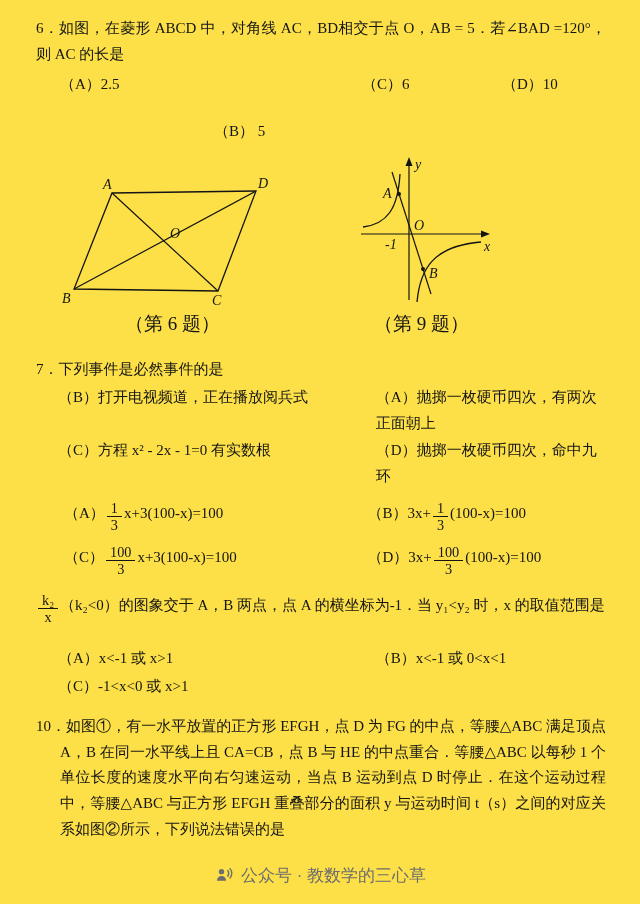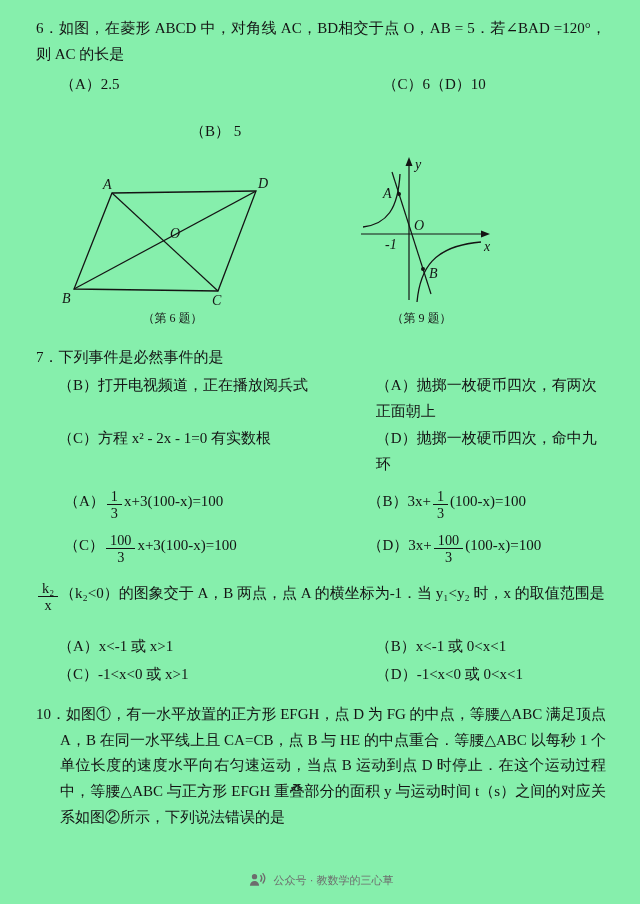--- a/index.html
+++ b/index.html
@@ -8,46 +8,46 @@
     width:640px; height:904px;
     font-family:"Liberation Serif","DejaVu Serif",serif;
     color:#141414;
   }
   .page {
     position:relative;
     width:640px; height:904px;
     padding:16px 34px 10px 36px;
     font-size:15px; line-height:1.72;
     overflow:hidden;
-    background:#86efac;
+    background:#fde047;
   }
   .qtext { text-align:justify; }
   .hang { padding-left:24px; text-indent:-24px; }
-  .opts-inline { display:flex; padding-left:24px; margin-top:4px; }
+  .opts-inline { display:flex; padding-left:24px; margin-top:4px;gap:24px; }
   .opts-inline span { display:inline-block; }
-  .o1 { width:130px; } .o2 { width:124px;margin-top:47px; } .o3 { width:116px;text-align:right; }
+  .o1 { width:130px; } .o2 { width:124px;margin-top:47px; } .o3 { width:116px; }
   .opts-grid { display:grid; grid-template-columns:58% 42%; padding-left:22px; margin-top:2px; }
   .figrow { display:flex; align-items:flex-end; margin:10px 0 4px 24px; gap:64px; }
   .figbox { display:flex; flex-direction:column; align-items:center; }
-  .figcap { margin-top:2px; font-size:12px; }
+  .figcap { margin-top:2px; font-size:19px; }
   .mathline { margin-top:14px; text-align:justify; }
   .frac {
     display:inline-block; vertical-align:-0.9em; text-align:center;
     line-height:1.15; margin:0 2px; font-size:0.95em;
   }
   .frac .num { display:block; border-bottom:1.2px solid #141414; padding:0 4px; }
   .frac .den { display:block; padding:0 4px; }
   .q8opts { margin-top:6px; }
   .q8row { display:grid; grid-template-columns:56% 44%; padding-left:28px; margin-top:10px; align-items:center; }
   .q8row .opt { white-space:nowrap; }
   svg text { font-family:"Liberation Serif","DejaVu Serif",serif; font-size:14px; font-style:italic; fill:#141414; }
   .footer {
     position:absolute; left:0; right:0; bottom:14px;
     display:flex; justify-content:center; align-items:center; gap:7px;
-    color:#6d6d6d; font-size:11px;
+    color:#6d6d6d; font-size:17px;
     font-family:"Liberation Sans","DejaVu Sans",sans-serif;
   }
   .mt6 { margin-top:21px; } .mt14 { margin-top:14px; } .mt16 { margin-top:16px; }
 </style>
 </head>
 <body>
 
 <div class="page">
 
   <p class="qtext">6．如图，在菱形 ABCD 中，对角线 AC，BD相交于点 O，AB = 5．若∠BAD =120°，则 AC 的长是</p>
@@ -130,21 +130,20 @@
 
   <p class="mathline qtext">
     <span class="frac"><span class="num">k₂</span><span class="den">x</span></span><span>（k₂&lt;0）的图象交于 A，B 两点，点 A 的横坐标为-1．当 y₁&lt;y₂ 时，x 的取值范围是</span>
   </p>
   <div class="opts-grid mt6">
     <span>（A）x&lt;-1 或 x&gt;1</span>
     <span>（B）x&lt;-1 或 0&lt;x&lt;1</span>
   </div>
   <div class="opts-grid">
     <span>（C）-1&lt;x&lt;0 或 x&gt;1</span>
-    <span>（D）-1&lt;x&lt;0 或 0&lt;x&lt;1</span>
   </div>
 
   <p class="qtext hang mt14">10．如图①，有一水平放置的正方形 EFGH，点 D 为 FG 的中点，等腰△ABC 满足顶点 A，B 在同一水平线上且 CA=CB，点 B 与 HE 的中点重合．等腰△ABC 以每秒 1 个单位长度的速度水平向右匀速运动，当点 B 运动到点 D 时停止．在这个运动过程中，等腰△ABC 与正方形 EFGH 重叠部分的面积 y 与运动时间 t（s）之间的对应关系如图②所示，下列说法错误的是</p>
 
   <div class="footer">
     <svg width="20" height="20" viewBox="0 0 24 24">
       <circle cx="9" cy="8" r="3.2" fill="#6d6d6d"></circle>
       <path d="M3.5 19c0-3.6 2.6-5.7 5.5-5.7s5.5 2.1 5.5 5.7z" fill="#6d6d6d"></path>
       <path d="M16.5 6.5a6 6 0 0 1 0 7" stroke="#6d6d6d" stroke-width="1.6" fill="none" stroke-linecap="round"></path>
       <path d="M19.2 4.3a9.4 9.4 0 0 1 0 11.4" stroke="#6d6d6d" stroke-width="1.6" fill="none" stroke-linecap="round"></path>

